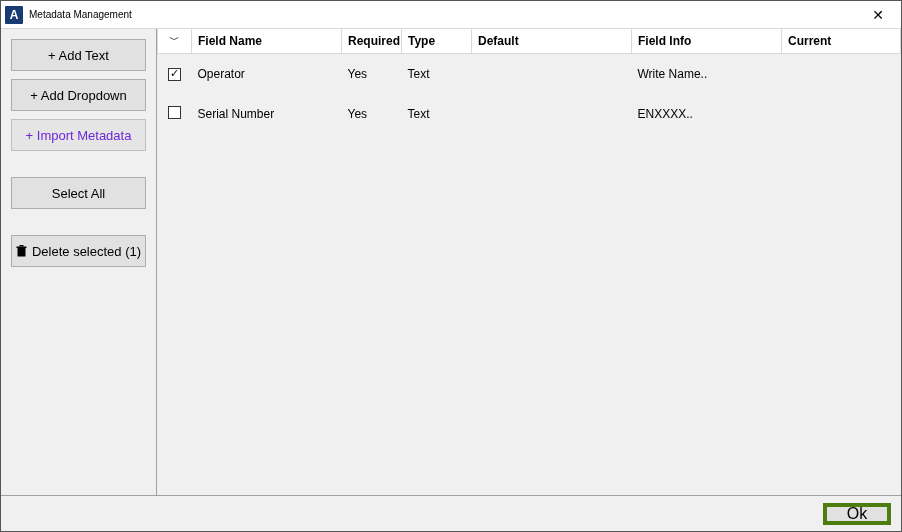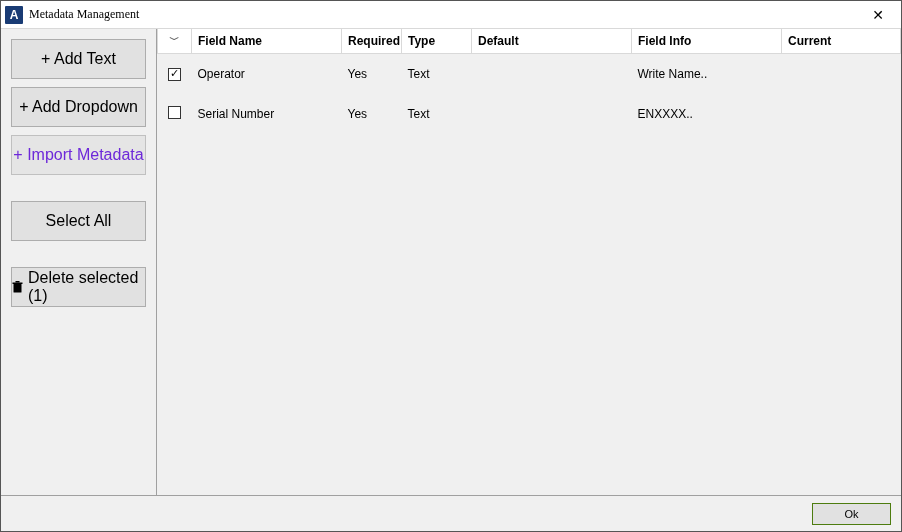--- a/index.html
+++ b/index.html
@@ -27,21 +27,21 @@
   }
   .titlebar .app-icon {
     width: 18px; height: 18px;
     background: #193b74;
     color: #fff;
     display: flex; align-items: center; justify-content: center;
     font-weight: 600; font-size: 12px; font-family: "Segoe UI", sans-serif;
     margin-right: 6px;
     border-radius: 1px;
   }
-  .titlebar .title { flex: 0 0 auto; font-size: 12px; font-family: Liberation Serif, serif; }
+  .titlebar .title { flex: 0 0 auto; font-size: 10px; }
   .titlebar .spacer { flex: 1; }
   .titlebar .close {
     width: 46px; height: 28px;
     display: flex; align-items: center; justify-content: center;
     font-size: 14px; font-family: "Segoe UI Symbol", sans-serif;
     cursor: default;
   }
 
   
   .body {
@@ -50,24 +50,24 @@
   }
   .sidebar {
     width: 156px;
     border-right: 1px solid #a0a0a0;
     padding: 10px 10px;
     display: flex; flex-direction: column;
     gap: 8px;
   }
   .sidebar .gap { height: 10px; }
   .btn {
-    height: 40px;
+    height: 32px;
     background: #e1e1e1;
     border: 1px solid #adadad;
-    font-size: 16px;
+    font-size: 13px;
     display: flex; align-items: center; justify-content: center;
     gap: 5px;
     cursor: default;
     user-select: none;
   }
   .btn.disabled { color: #6d28d9; border-color: #c0c0c0; background: #e5e5e5; pointer-events: none; }
   .btn .trash-icon svg { display: block; }
 
   
   .main {
@@ -137,25 +137,25 @@
 
   
   .footer {
     height: 36px;
     border-top: 1px solid #a0a0a0;
     background: #f0f0f0;
     display: flex; align-items: center; justify-content: flex-end;
     padding: 0 10px;
   }
   .footer .okbtn {
-    width: 79px; height: 22px;
+    width: 68px; height: 22px;
     background: #e1e1e1;
-    border: 1px solid #4d7c0f;
-    display: flex; align-items: center; justify-content: center;
-    font-size: 11px;
+    border: 4px solid #4d7c0f;
+    display: flex; align-items: center; justify-content: center;
+    font-size: 16px;
     cursor: default;
   }
 </style>
 </head>
 <body>
 
 <div class="window">
 
   <div class="titlebar">
     <div class="app-icon">A</div>

